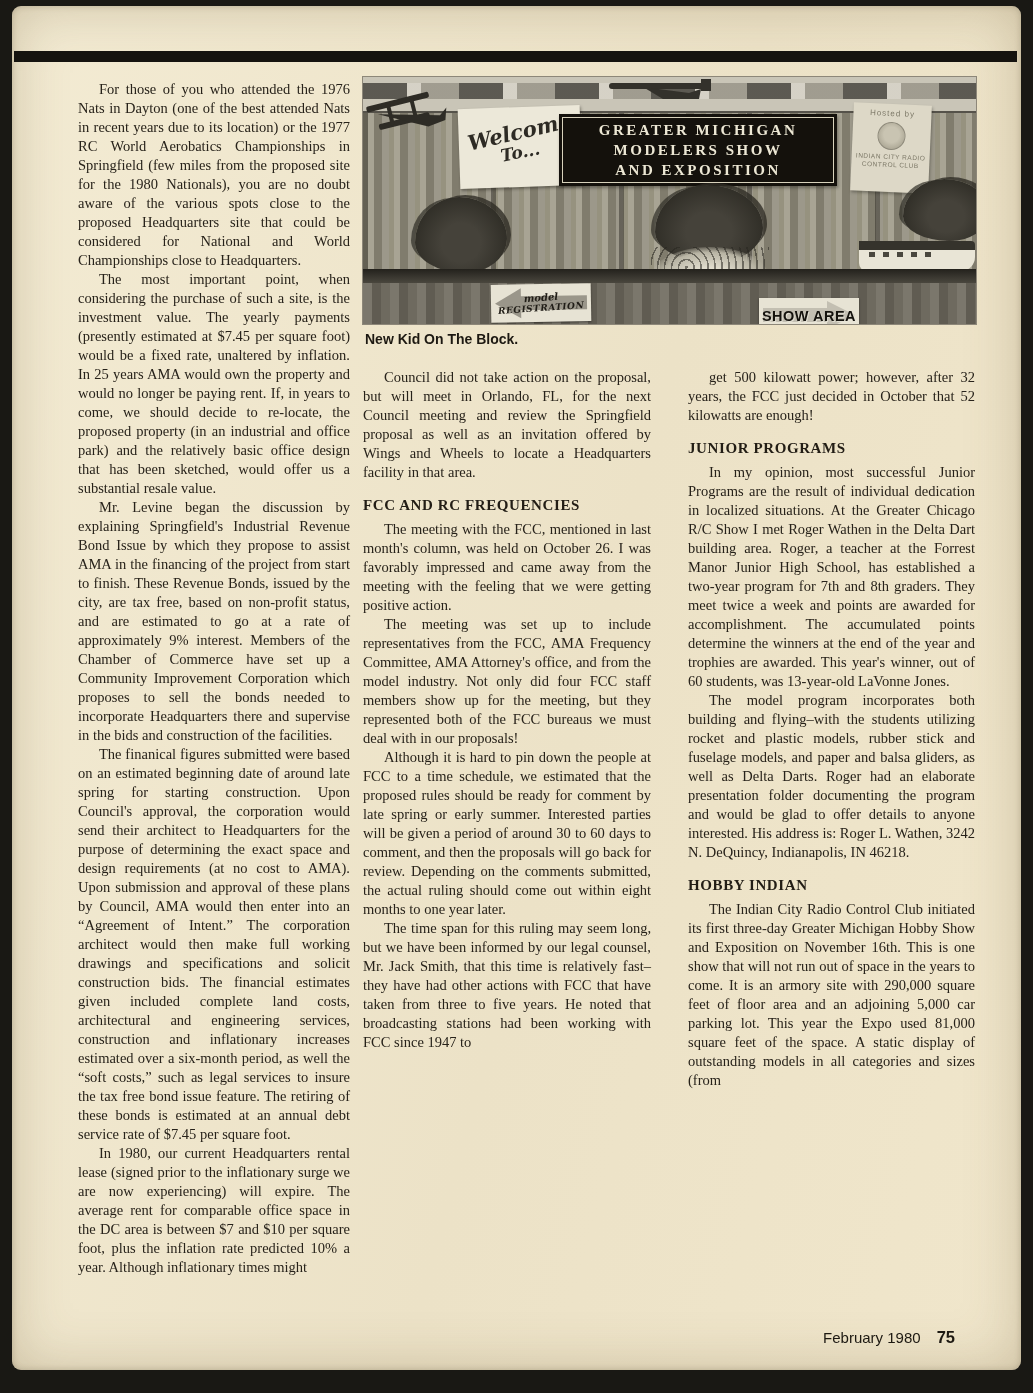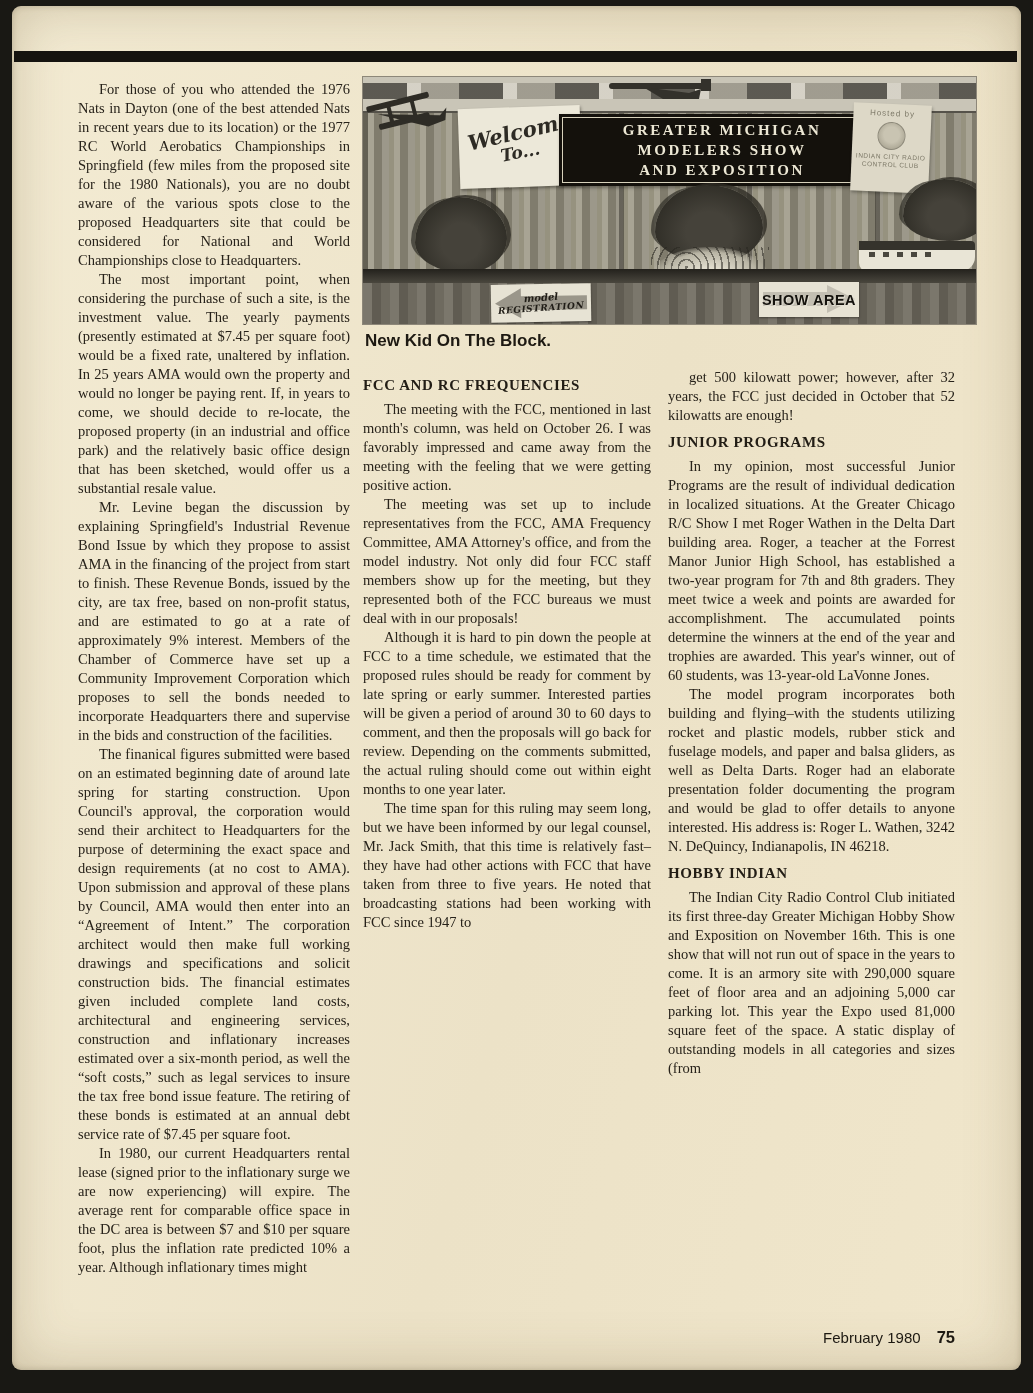--- a/index.html
+++ b/index.html
@@ -6,29 +6,29 @@
   body{width:1033px;height:1393px;position:relative;overflow:hidden;
        font-family:"Liberation Serif",serif;}
   .page{position:absolute;left:12px;top:6px;width:1009px;height:1364px;
         background:linear-gradient(105deg,#f3ebd3 0%,#ece2c7 55%,#f0e6cb 100%);
         box-shadow:inset 0 0 55px rgba(110,90,50,.28), inset 0 0 6px rgba(60,50,30,.25);
         overflow:hidden;border-radius:9px;}
   .top-rule{position:absolute;left:2px;top:45px;width:1003px;height:11px;background:#15130f;}
 
   .col{position:absolute;color:#27221a;font-size:14.5px;line-height:19px;text-align:justify;}
   .col p{margin:0;text-indent:1.45em;}
-  .col h3{margin:8px 0 5px 0;font-size:15px;letter-spacing:.6px;text-indent:0;
+  .col h3{margin:14px 0 5px 0;font-size:15px;letter-spacing:.6px;text-indent:0;
           font-weight:bold;color:#221d15;}
   .col-left{left:66px;top:74px;width:272px;}
   .col-mid{left:351px;top:362px;width:288px;}
-  .col-right{left:656px;top:362px;width:287px;}
+  .col-right{left:676px;top:362px;width:287px;}
 
   .caption{position:absolute;left:353px;top:325px;width:300px;
            font-family:"Liberation Sans",sans-serif;font-weight:bold;
-           font-size:17px;color:#1d1912;}
+           font-size:14px;color:#1d1912;}
 
   .footer{position:absolute;left:656px;top:1322px;width:287px;text-align:right;
           font-family:"Liberation Sans",sans-serif;font-size:15px;color:#1d1912;}
   .footer .pnum{font-weight:bold;font-size:16.5px;margin-left:16px;margin-top:22px;}
 
   
   .photo{position:absolute;left:351px;top:71px;width:613px;height:247px;
          background:#b3afa3;overflow:hidden;box-shadow:0 0 0 1px #8d8779;}
   .ph-curtain{position:absolute;left:0;top:26px;width:100%;height:170px;
       background:repeating-linear-gradient(90deg,#96927f 0 5px,#a8a494 5px 11px,#807c6d 11px 19px,#9c988a 19px 26px);}
@@ -43,21 +43,21 @@
   .plane2{left:240px;top:-4px;}
 
   .welcome-banner{position:absolute;left:96px;top:30px;width:122px;height:80px;
       background:#ece8d9;transform:rotate(-2deg);z-index:5;
       box-shadow:1px 2px 3px rgba(30,28,22,.45);color:#2d2a24;
       font-family:"DejaVu Serif",serif;font-style:italic;font-weight:bold;text-align:center;}
   .welcome-l1{font-size:21px;transform:rotate(-11deg);margin-top:12px;}
   .welcome-l2{font-size:17px;transform:rotate(-9deg);margin-top:-2px;}
 
   .main-sign{position:absolute;left:196px;top:37px;width:278px;height:72px;
-      background:#14110c;z-index:5;box-shadow:1px 2px 3px rgba(30,28,22,.4);padding-left:48px;}
+      background:#14110c;z-index:5;box-shadow:1px 2px 3px rgba(30,28,22,.4);}
   .main-sign .sign-inner{position:absolute;inset:3px;border:1.5px solid #d8d2bc;
       display:flex;flex-direction:column;justify-content:center;text-align:center;
       color:#ece7d4;font-weight:bold;font-size:15px;line-height:20px;letter-spacing:2.5px;
       font-family:"Liberation Serif",serif;}
 
   .hosted{position:absolute;left:489px;top:27px;width:78px;height:88px;
       background:#ddd8c7;transform:rotate(2.5deg);z-index:5;text-align:center;
       color:#7d7968;font-family:"Liberation Sans",sans-serif;
       box-shadow:1px 2px 3px rgba(30,28,22,.35);}
   .hosted-by{font-size:8px;margin-top:5px;letter-spacing:1px;}
@@ -82,21 +82,21 @@
       background:repeating-linear-gradient(90deg,#4a473e 0 6px,transparent 6px 14px);}
 
   .ledge{position:absolute;left:0;top:192px;width:100%;height:14px;z-index:8;
       background:linear-gradient(#23211c,#4a4must);background:linear-gradient(#23211c,#4a473e);}
   .skirt{position:absolute;left:0;top:206px;width:100%;height:41px;z-index:8;
       background:repeating-linear-gradient(90deg,#7b776c 0 9px,#605c52 9px 18px,#6e6a5f 18px 27px);}
 
   .arrow-sign{position:absolute;z-index:9;background:#e7e3d4;
       box-shadow:0 1px 2px rgba(20,18,14,.5);}
   .sign-left{left:128px;top:207px;width:100px;height:38px;transform:rotate(-1deg);}
-  .sign-right{left:396px;top:205px;width:100px;height:35px;}
+  .sign-right{left:396px;top:221px;width:100px;height:35px;}
   .arrow-sign svg{position:absolute;inset:0;width:100%;height:100%;}
   .sl-text{position:absolute;inset:0;display:flex;flex-direction:column;justify-content:center;
       text-align:center;font-family:"DejaVu Serif",serif;font-style:italic;font-weight:bold;
       color:#201d17;z-index:2;}
   .sl-l1{font-size:10px;line-height:10px;transform:rotate(-3deg);}
   .sl-l2{font-size:9px;line-height:11px;letter-spacing:.5px;transform:rotate(-3deg);}
   .sr-text{position:absolute;inset:0;display:flex;align-items:center;justify-content:center;
       font-family:"Liberation Sans",sans-serif;font-weight:bold;font-size:14.5px;
       letter-spacing:.5px;color:#14120d;z-index:2;
       text-shadow:1px 1px 0 rgba(230,226,214,.9);}
@@ -177,20 +177,21 @@
       <svg viewBox="0 0 100 35" preserveAspectRatio="none">
         <path d="M96 17 L68 3 L68 10 L4 10 L4 24 L68 24 L68 31 Z" fill="#c3bfb2"></path>
       </svg>
       <div class="sr-text">SHOW AREA</div>
     </div>
   </div>
 
   <div class="caption">New Kid On The Block.</div>
 
   <div class="col col-mid">
+    <p>Council did not take action on the proposal, but will meet in Orlando, FL, for the next Council meeting and review the Springfield proposal as well as an invitation offered by Wings and Wheels to locate a Headquarters facility in that area.</p>
     <h3>FCC AND RC FREQUENCIES</h3>
     <p>The meeting with the FCC, mentioned in last month's column, was held on October 26. I was favorably impressed and came away from the meeting with the feeling that we were getting positive action.</p>
     <p>The meeting was set up to include representatives from the FCC, AMA Frequency Committee, AMA Attorney's office, and from the model industry. Not only did four FCC staff members show up for the meeting, but they represented both of the FCC bureaus we must deal with in our proposals!</p>
     <p>Although it is hard to pin down the people at FCC to a time schedule, we estimated that the proposed rules should be ready for comment by late spring or early summer. Interested parties will be given a period of around 30 to 60 days to comment, and then the proposals will go back for review. Depending on the comments submitted, the actual ruling should come out within eight months to one year later.</p>
     <p>The time span for this ruling may seem long, but we have been informed by our legal counsel, Mr. Jack Smith, that this time is relatively fast–they have had other actions with FCC that have taken from three to five years. He noted that broadcasting stations had been working with FCC since 1947 to</p>
   </div>
 
   <div class="col col-right">
     <p>get 500 kilowatt power; however, after 32 years, the FCC just decided in October that 52 kilowatts are enough!</p>
     <h3>JUNIOR PROGRAMS</h3>

